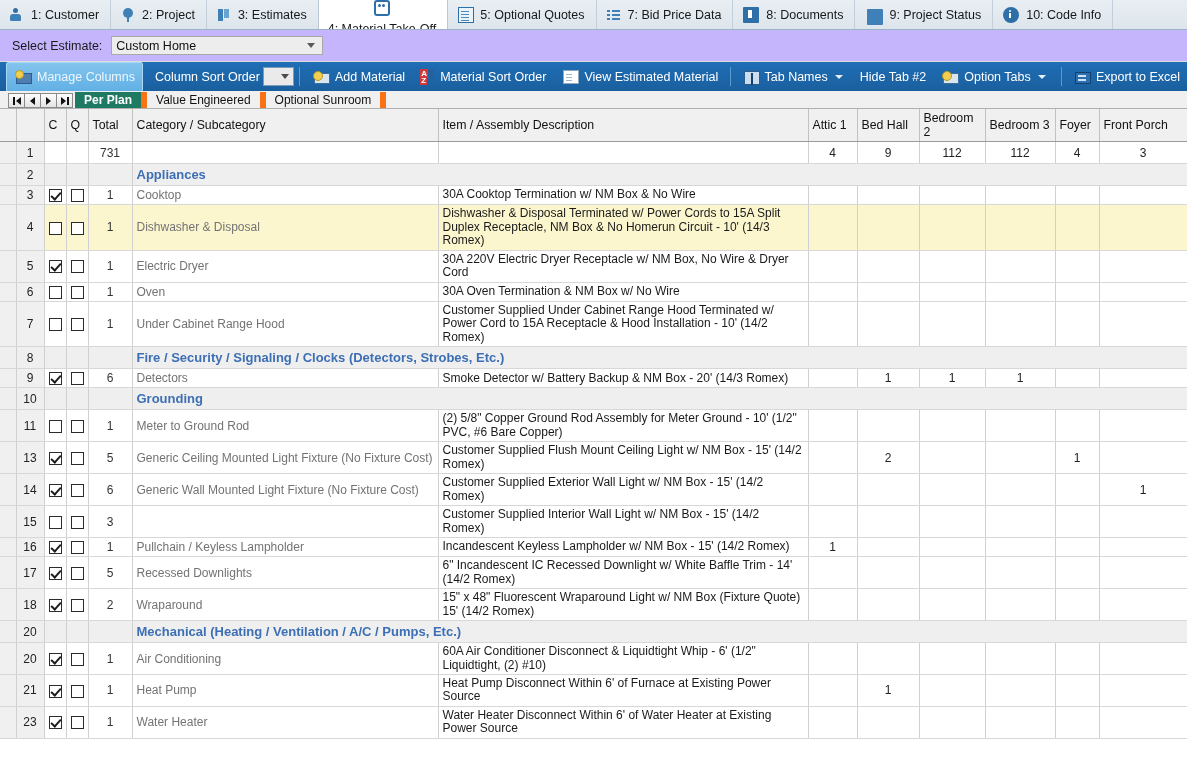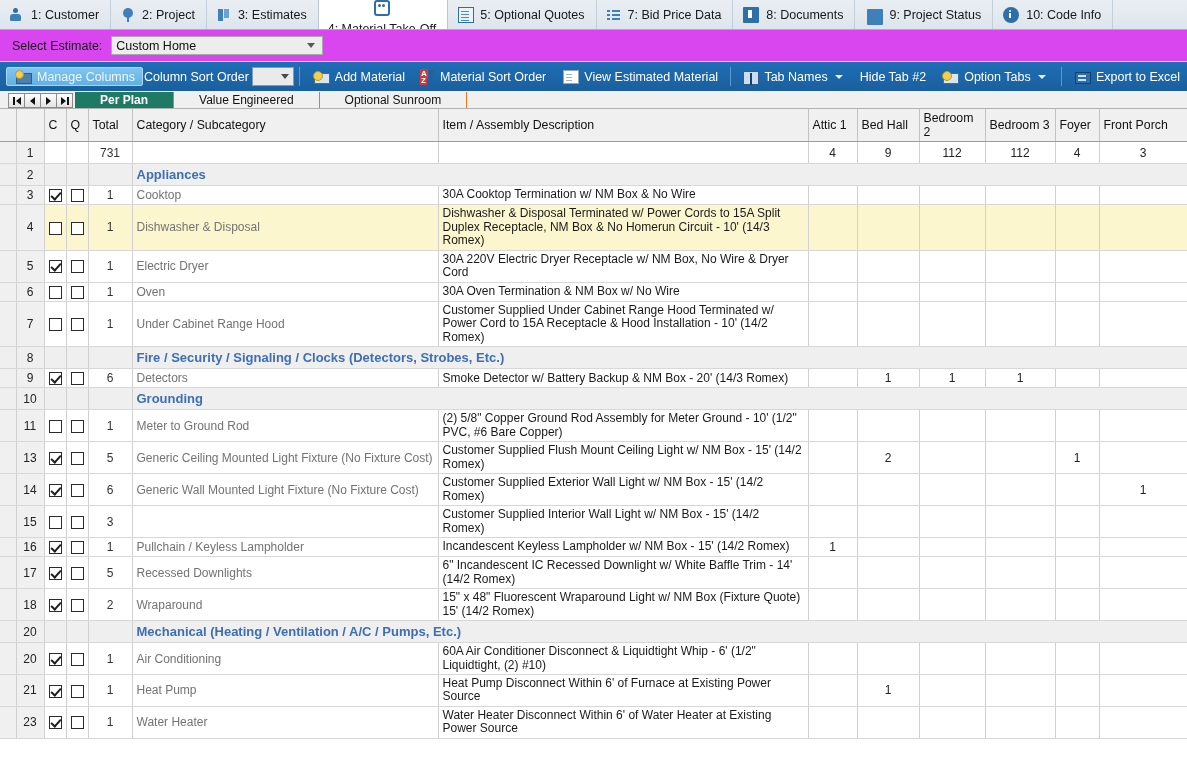--- a/index.html
+++ b/index.html
@@ -64,21 +64,21 @@
   .ic-docsq::before{content:"";position:absolute;left:5px;top:3px;width:4px;height:8px;background:#fff;}
   .ic-lock{background:#3f80b8;width:11px;height:9px;margin:5px 0 0 3px;border-radius:1px;}
   .ic-lock::before{content:"";position:absolute;left:5px;top:0px;width:7px;height:7px;border:2px solid #3f80b8;border-bottom:none;border-radius:4px 4px 0 0;}
   .ic-info{background:#2f6fa8;width:14px;height:14px;border-radius:50%;margin:1px;}
   .ic-info::before{content:"";position:absolute;left:6px;top:3px;width:2px;height:2px;background:#fff;border-radius:50%;}
   .ic-info::after{content:"";position:absolute;left:6px;top:6px;width:2px;height:5px;background:#fff;}
 
   
   #estbar {
     height: 32px;
-    background: #d946ef;
+    background: #c4b5fd;
     display: flex;
     align-items: center;
     padding-left: 12px;
     gap: 9px;
     border-bottom: 1px solid #dcdcdc;
   }
   #estbar .lbl { font-size: 12.5px; color: #1a1a1a; }
   .combo {
     width: 212px; height: 19px;
     background: #ededed;
@@ -104,21 +104,21 @@
     display: flex; align-items: center;
     color: #fff;
     font-size: 12.5px;
     padding-left: 6px;
     white-space: nowrap;
     overflow: hidden;
   }
   .tbtn {
     display: flex; align-items: center; gap: 5px;
     padding: 3px 7px;
-    height: 19px;
+    height: 30px;
     cursor: default;
   }
   .tbtn.hl { background: linear-gradient(#83c4ee, #62b0e4); color: #eef7fd; border:1px solid #a9d8f4; border-radius:2px;}
   .tsep { width:1px; height:19px; background:#5a9ad0; margin:0 5px; }
   .tdd { width:0;height:0;border-left:4px solid transparent;border-right:4px solid transparent;border-top:4px solid #e6f1fa;margin:0 3px 0 2px;}
   .tb-combo {
     width: 128px; height: 19px; background:#eaeaea; border:1px solid #7d9cb8;
     display:flex;align-items:center;justify-content:flex-end;padding-right:4px;margin-left:7px;
   }
   .tb-combo .carrow{width:0;height:0;border-left:4px solid transparent;border-right:4px solid transparent;border-top:5px solid #4a4a4a;}
@@ -153,25 +153,25 @@
     display: flex; align-items: center; justify-content: center;
     margin-right: -1px;
   }
   .tri { width:0;height:0; }
   .tri.left{border-top:4px solid transparent;border-bottom:4px solid transparent;border-right:5px solid #111;}
   .tri.right{border-top:4px solid transparent;border-bottom:4px solid transparent;border-left:5px solid #111;}
   .bar{width:2px;height:8px;background:#111;}
   .sheettab {
     height: 16px;
     display:flex;align-items:center;
-    padding: 0 25px;
+    padding: 0 9px;
     font-size: 12px;
     color: #111;
     position: relative;
-    border-right: 1px solid #f97316;
+    border-right: 6px solid #f97316;
     text-align: right;
   }
   .sheettab.active {
     background: #1f7a63;
     color: #ffffff;
     font-weight: bold;
     margin-left: 3px;
   }
 
   
@@ -290,21 +290,21 @@
     <span class="cv">Custom Home</span>
     <span class="carrow"></span>
   </div>
 </div>
 
 <div id="toolbar">
   <div class="tbtn hl">
     <span class="ti ti-cols"></span>
     <span>Manage Columns</span>
   </div>
-  <div class="tbtn" style="padding-left:1px">
+  <div class="tbtn" style="padding-left:12px">
     <span>Column Sort Order</span>
   </div>
   <div class="tb-combo" style="margin-left:-4px">
     <span class="carrow"></span>
   </div>
   <span class="tsep"></span>
   <div class="tbtn">
     <span class="ti ti-plusbox"></span>
     <span>Add Material</span>
   </div>

